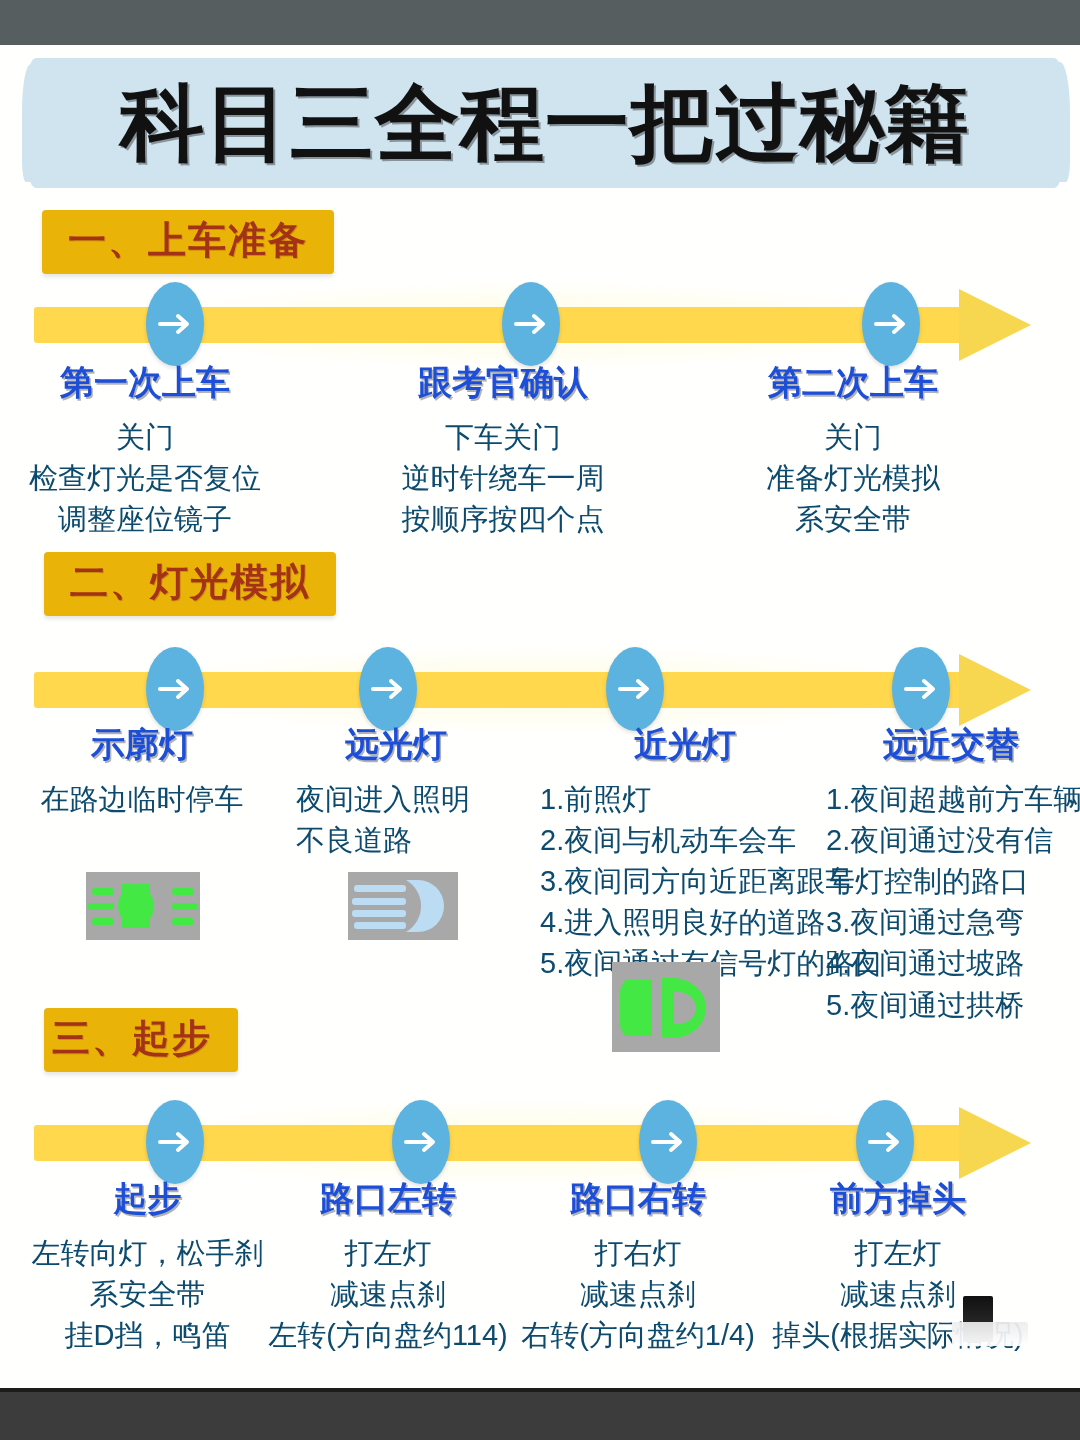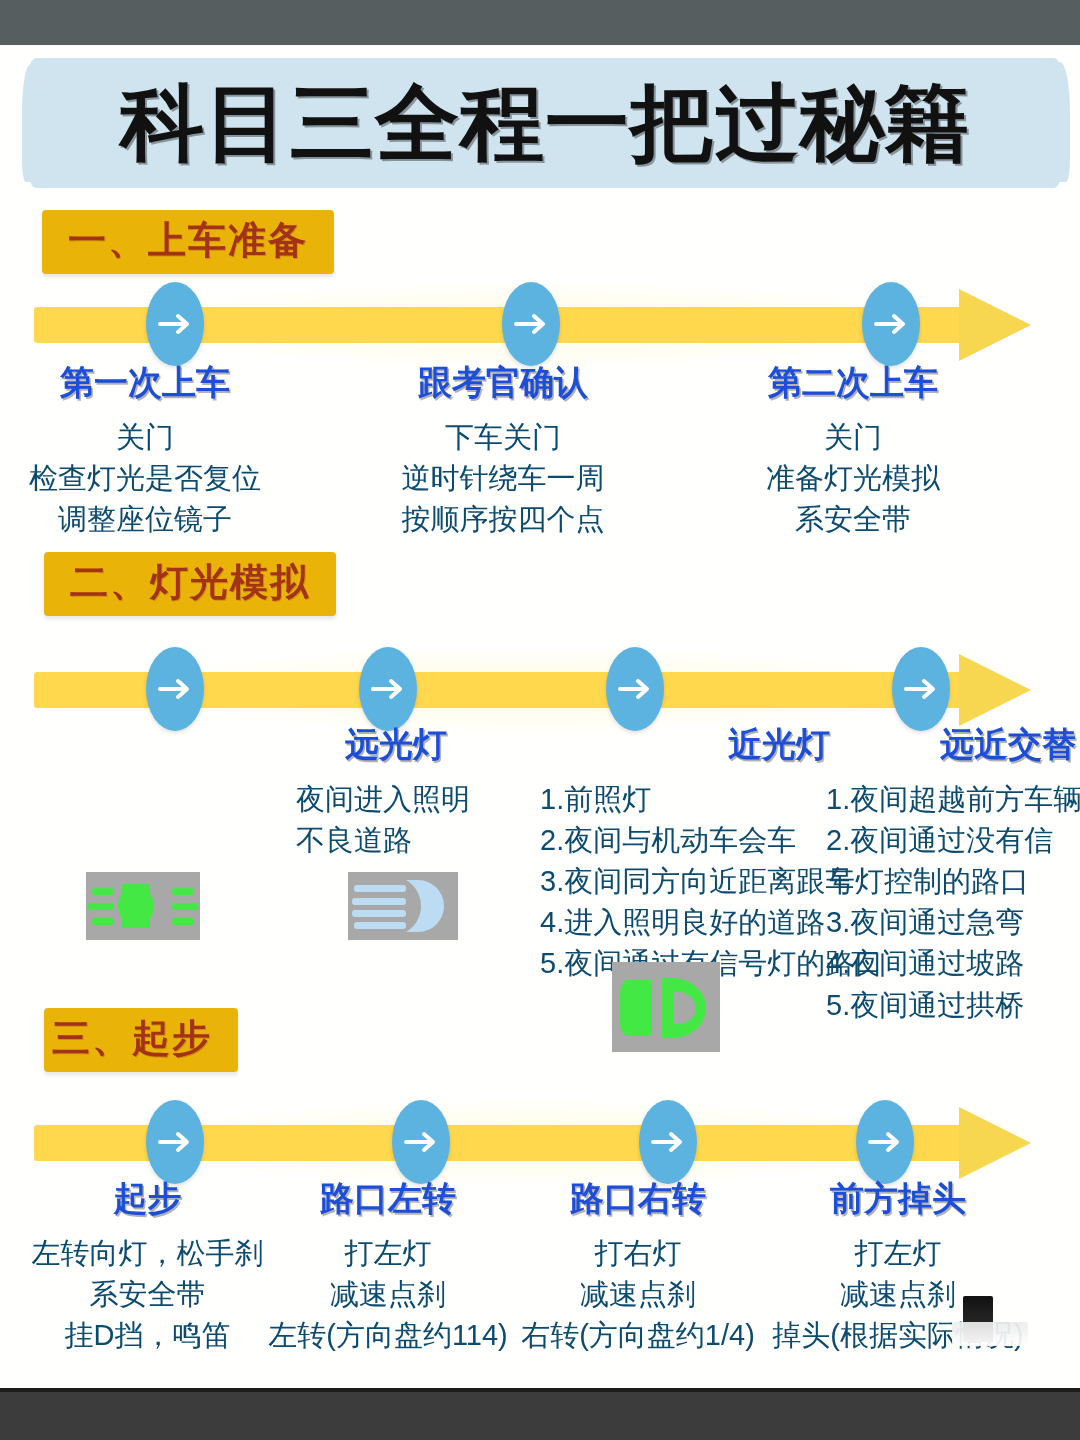--- a/index.html
+++ b/index.html
@@ -154,21 +154,21 @@
     text-shadow: 1.5px 1.5px 0 rgba(0,0,0,0.30);
   }
   .col-line {
     font-size: 29px;
     color: #0c4a6e;
     line-height: 1.42;
     white-space: nowrap;
   }
   .col-line.wrap { white-space: normal; }
   .col.left-align { text-align: left; }
-  .col.left-align .col-title { text-align: right; }
+  .col.left-align .col-title { text-align: center; }
 
   
   .lamp-icon {
     position: absolute;
     background: #a8a8a8;
   }
   .lamp-icon svg { display: block; }
 
   
   .obstruction-dark {
@@ -270,20 +270,24 @@
           <path d="M3 13 H29 M21 5 L30 13 L21 21" stroke="#ffffff" stroke-width="4" fill="none" stroke-linecap="round" stroke-linejoin="round"></path>
         </svg>
     </div>
     <div class="step-circle" style="left:858px;">
       <svg width="36" height="26" viewBox="0 0 36 26">
           <path d="M3 13 H29 M21 5 L30 13 L21 21" stroke="#ffffff" stroke-width="4" fill="none" stroke-linecap="round" stroke-linejoin="round"></path>
         </svg>
     </div>
   </div>
 
+  <div class="col" style="left:22px; top:724px; width:240px;">
+    <div class="col-title">示廓灯</div>
+    <div class="col-line">在路边临时停车</div>
+  </div>
   <div class="lamp-icon" style="left:86px; top:872px; width:114px; height:68px;">
     <svg width="114" height="68" viewBox="0 0 114 68">
       <g fill="#44e844">
         <rect x="6" y="16" width="22" height="7" rx="3"></rect>
         <rect x="2" y="31" width="26" height="7" rx="3"></rect>
         <rect x="6" y="46" width="22" height="7" rx="3"></rect>
         <path d="M36 12 h10 a22 22 0 0 1 0 44 h-10 z"></path>
         <path d="M64 12 h-10 a22 22 0 0 0 0 44 h10 z"></path>
         <rect x="86" y="16" width="22" height="7" rx="3"></rect>
         <rect x="86" y="31" width="26" height="7" rx="3"></rect>

